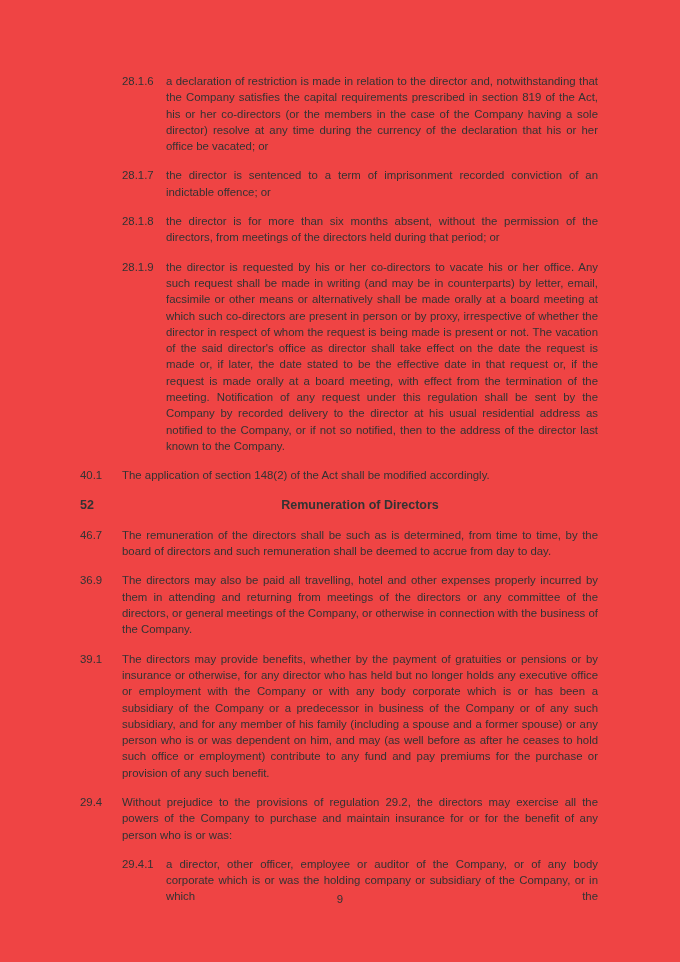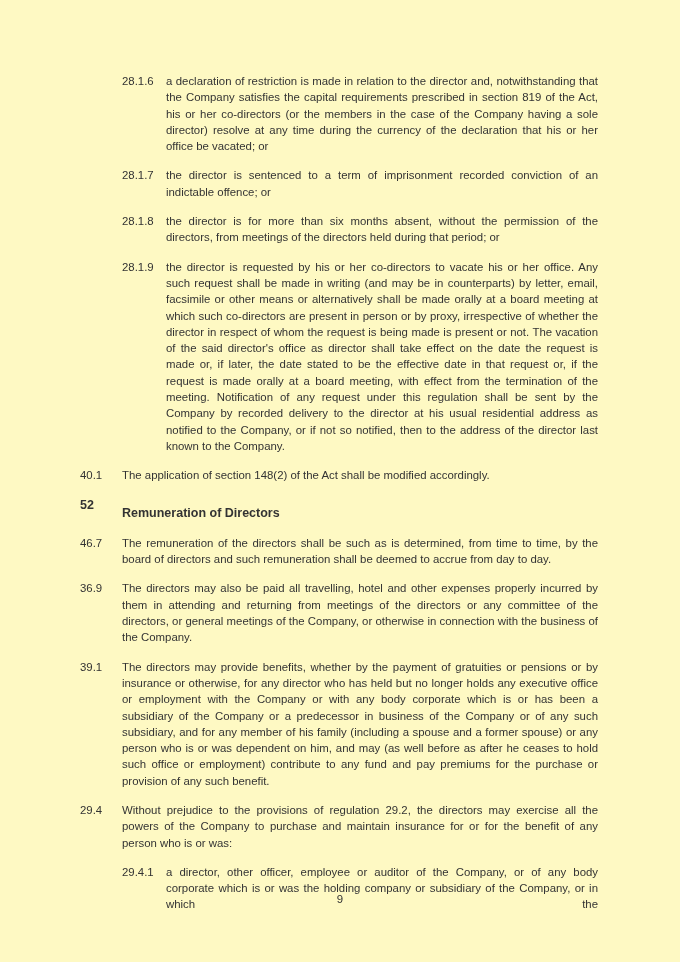--- a/index.html
+++ b/index.html
@@ -4,21 +4,21 @@
 <style>
   html, body {
     margin: 0;
     padding: 0;
     background: #ffffff;
   }
   .page {
     position: relative;
     width: 680px;
     height: 962px;
-    background: #fef9c3;
+    background: #ef4444;
     font-family: "Liberation Sans", sans-serif;
     font-size: 11.4px;
     line-height: 16.3px;
     color: #333333;
     overflow: hidden;
   }
   .content {
     position: absolute;
     left: 80px;
     top: 73px;
@@ -41,22 +41,21 @@
   .clause.l3 .num {
     flex: 0 0 44px;
   }
   .clause.heading {
     font-weight: bold;
     font-size: 12.5px;
     margin-top: 3px;
     margin-bottom: 14px;
   }
   .clause.heading .body {
-    text-align: left;
-    margin-top: 8px;
+    text-align: center;
   }
   .clause.justify-last .body {
     text-align-last: justify;
   }
   .footer {
     position: absolute;
     left: 0;
     right: 0;
     top: 891px;
     text-align: center;

